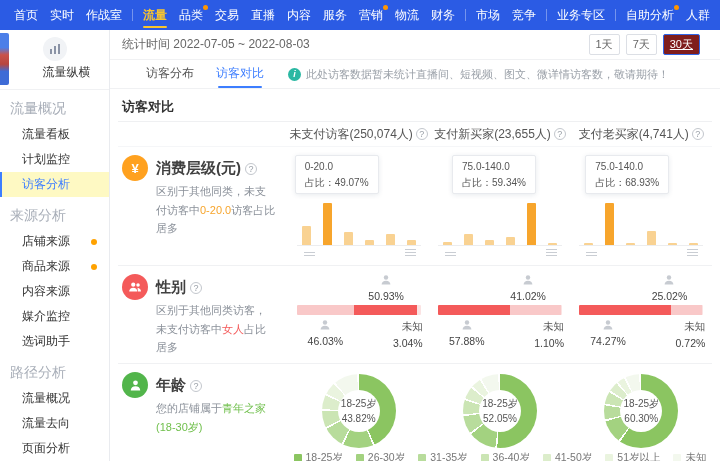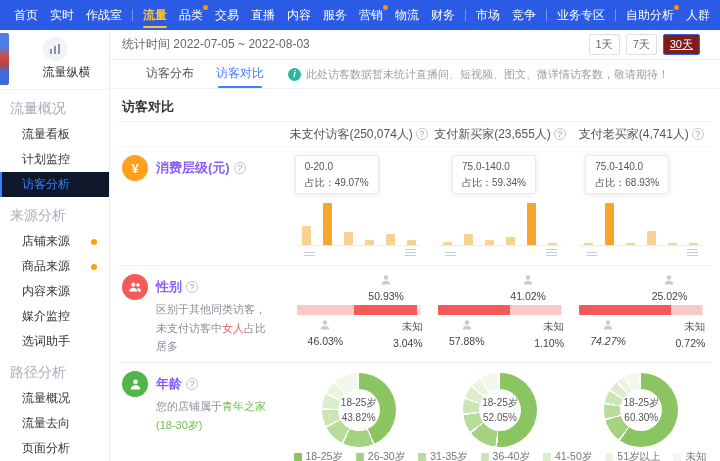--- a/index.html
+++ b/index.html
@@ -19,21 +19,21 @@
 
   .layout { display:flex; height:431px; }
 
   
   .sidebar { width:110px; flex:none; background:#fff; border-right:1px solid #E9EBEF; overflow:hidden; }
   .brand { padding:7px 0 8px; text-align:center; border-bottom:1px solid #F0F1F3; }
   .brand-icon { width:24px; height:24px; border-radius:50%; background:#F1F3F6; display:inline-flex; align-items:center; justify-content:center; margin-bottom:3px; }
   .brand-name { font-size:12px; color:#333;margin-left:24px; }
   .side-sec-title { font-size:14px; color:#A8AEB8; padding:10px 0 4px 10px; }
   .side-item { height:25px; line-height:25px; padding-left:22px; color:#333; font-size:12px; position:relative; cursor:pointer; }
-  .side-item.active { color:#3D7EFF; background:#0f172a; box-shadow:inset 2px 0 0 #3D7EFF; }
+  .side-item.active { color:#3D7EFF; background:#fef9c3; box-shadow:inset 2px 0 0 #3D7EFF; }
   .side-dot { position:absolute; right:12px; top:10px; width:6px; height:6px; border-radius:50%; background:#FFA200; }
 
   
   .main { flex:1; background:#fff; display:flex; flex-direction:column; overflow:hidden; }
   .head-row { height:30px; flex:none; display:flex; align-items:center; padding:0 20px 0 12px; border-bottom:1px solid #F0F1F3; }
   .stat-time { color:#666; font-size:12px; }
   .ranges { margin-left:auto; display:flex; gap:6px; }
   .range-btn { min-width:28px; padding:2px 6px; font-size:11px; color:#666; background:#fff; border:1px solid #DCDFE5; border-radius:2px; text-align:center; cursor:pointer; }
   .range-btn.active { background:#7f1d1d; border-color:#3166E8; color:#fff;text-decoration:underline; }
 
@@ -52,21 +52,21 @@
   .col-label-cell { width:170px; flex:none; }
   .col-cell { flex:1; display:flex; align-items:center; justify-content:center; gap:3px; color:#555; font-size:12px; }
   .help { display:inline-block; width:12px; height:12px; border:1px solid #C3C7CD; border-radius:50%; color:#9aa0a8; font-size:9px; line-height:10px; text-align:center; cursor:pointer; flex:none; }
 
   .trow { display:flex; border-bottom:1px solid #F0F1F3; padding:8px 0 6px; }
   .trow.last { border-bottom:none; padding-bottom:0; }
   .rlabel { width:170px; flex:none; padding-left:4px; display:flex; gap:8px; }
   .ricon { width:26px; height:26px; border-radius:50%; flex:none; display:flex; align-items:center; justify-content:center; color:#fff; }
   .yen { font-size:13px; font-weight:bold; color:#fff; }
   .rhead { display:flex; align-items:center; gap:4px; margin-top:4px; }
-  .rtitle { font-size:13px; font-weight:bold; color:#8b5cf6; }
+  .rtitle { font-size:15px; font-weight:bold; color:#404040; }
   .rdesc { font-size:11px; color:#8A9099; line-height:1.7; margin-top:4px; padding-right:12px; }
 
   .cell { flex:1; display:flex; justify-content:center; align-items:flex-start; }
 
   
   .bchart { position:relative; width:128px; height:104px; }
   .btip { position:absolute; top:0; background:#fff; border:1px solid #E8EAEE; border-radius:2px; box-shadow:0 1px 5px rgba(31,56,88,.1);
           padding:3px 9px; font-size:10px; color:#555; line-height:1.55; white-space:nowrap; z-index:2; }
   .bbars { position:absolute; left:2px; right:2px; bottom:13px; height:44px; display:flex; align-items:flex-end; justify-content:space-between; padding:0 5px; border-bottom:1px solid #ECEDEF; }
   .bbar { width:9px; background:#F9D292; border-radius:1px 1px 0 0; }
@@ -196,20 +196,21 @@
         <div class="trow">
           <div class="rlabel">
             <div class="ricon" style="background: rgb(255, 161, 31);">
               <span class="yen">¥</span>
             </div>
             <div class="rtext">
               <div class="rhead">
                 <span class="rtitle">消费层级(元)</span>
                 <span class="help">?</span>
               </div>
+              <div class="rdesc">区别于其他同类，未支付访客中<span style="color: rgb(247, 165, 44);">0-20.0</span>访客占比居多</div>
             </div>
           </div>
           <div class="cell">
             <div class="bchart">
               <div class="btip" style="left: 0px;">
                 <div class="tline">0-20.0</div>
                 <div class="tline">占比：49.07%</div>
               </div>
               <div class="bbars">
                 <div class="bbar" style="height: 19px;"></div>
@@ -324,21 +325,21 @@
             <div class="gchart">
               <div class="gmark gtop" style="left: 72%;"><svg width="12" height="12" viewBox="0 0 24 24" fill="#C7CBD1">
                   <circle cx="12" cy="7" r="4.4"></circle>
                   <path d="M3.2 21c0-4.8 3.9-7.6 8.8-7.6s8.8 2.8 8.8 7.6z"></path>
                 </svg><div class="gpct">25.02%</div></div>
               <div class="gbar">
                 <div class="gseg" style="width: 74.27%; background: rgb(244, 90, 90);"></div>
                 <div class="gseg" style="width: 25.02%; background: rgb(249, 200, 200);"></div>
                 <div class="gseg" style="width: 1.5%; background: rgb(251, 227, 227);"></div>
               </div>
-              <div class="gmark gbottom" style="left: 24%; font-style: italic;"><svg width="12" height="12" viewBox="0 0 24 24" fill="#C7CBD1">
+              <div class="gmark gbottom" style="left: 24%;"><svg width="12" height="12" viewBox="0 0 24 24" fill="#C7CBD1">
                   <circle cx="12" cy="7" r="4.4"></circle>
                   <path d="M3.2 21c0-4.8 3.9-7.6 8.8-7.6s8.8 2.8 8.8 7.6z"></path>
                 </svg><div class="gpct">74.27%</div></div>
               <div class="gunknown">
                 <div>未知</div>
                 <div class="gpct">0.72%</div>
               </div>
             </div>
           </div>
         </div>

